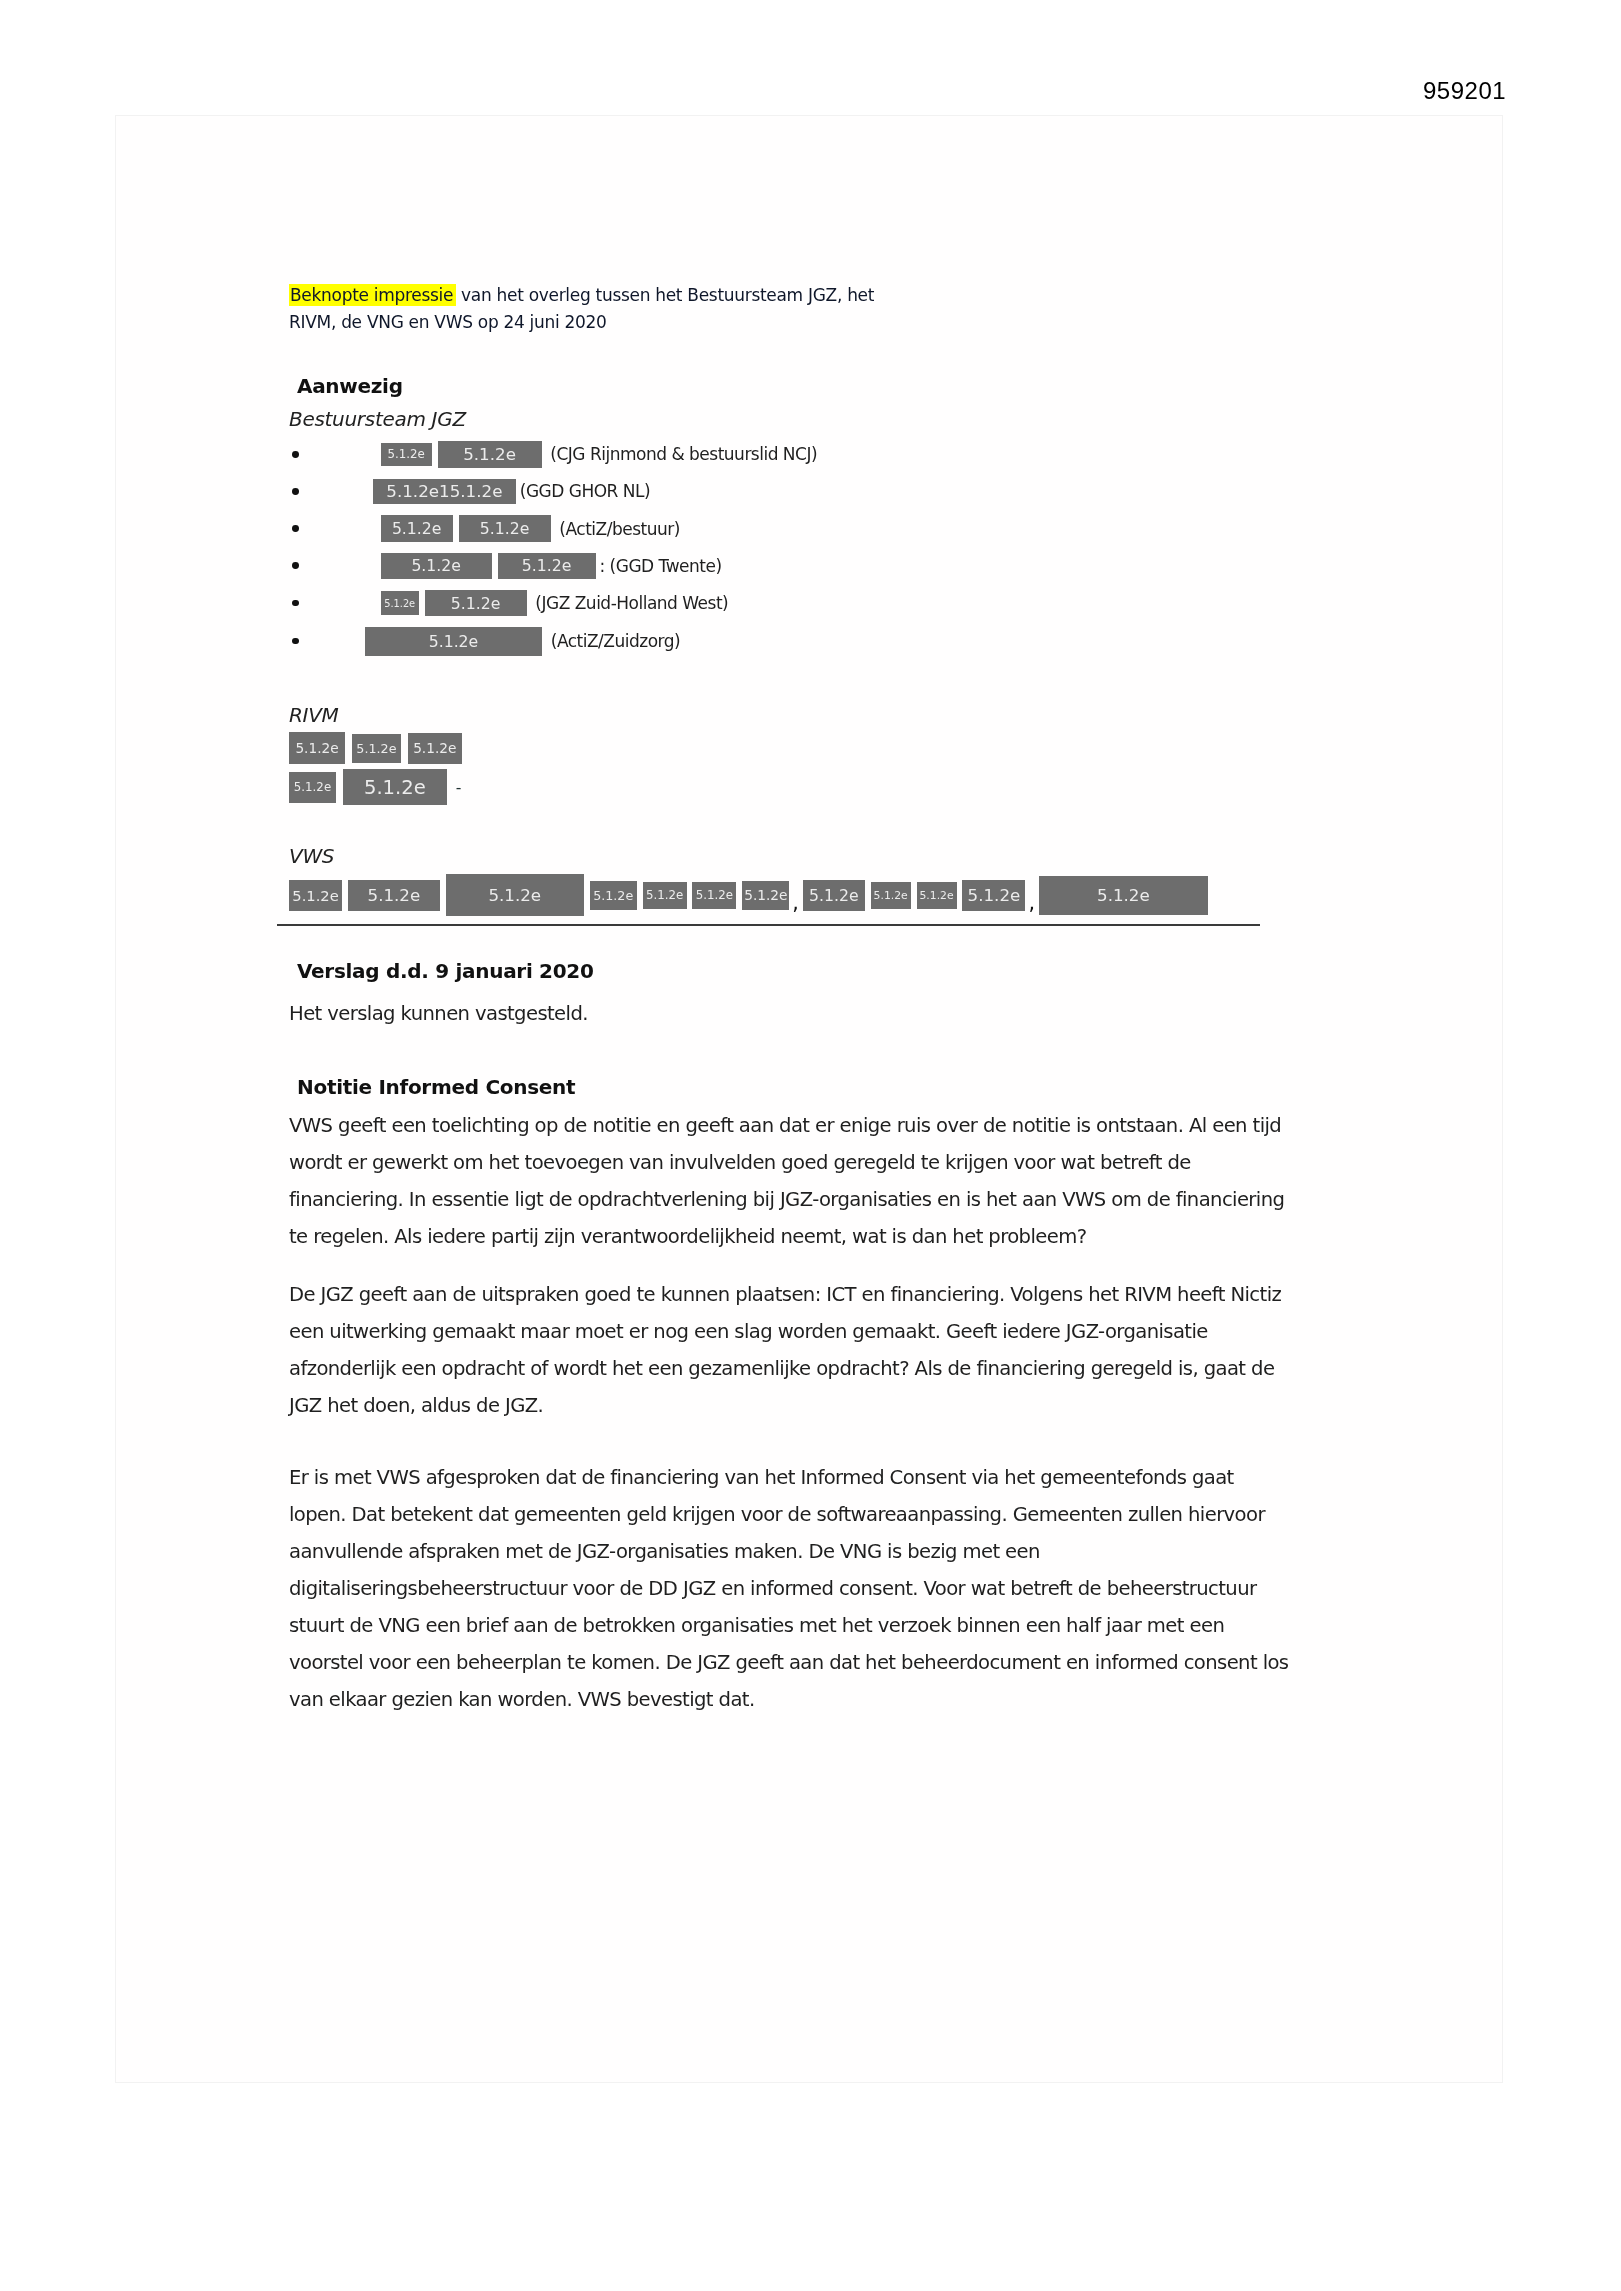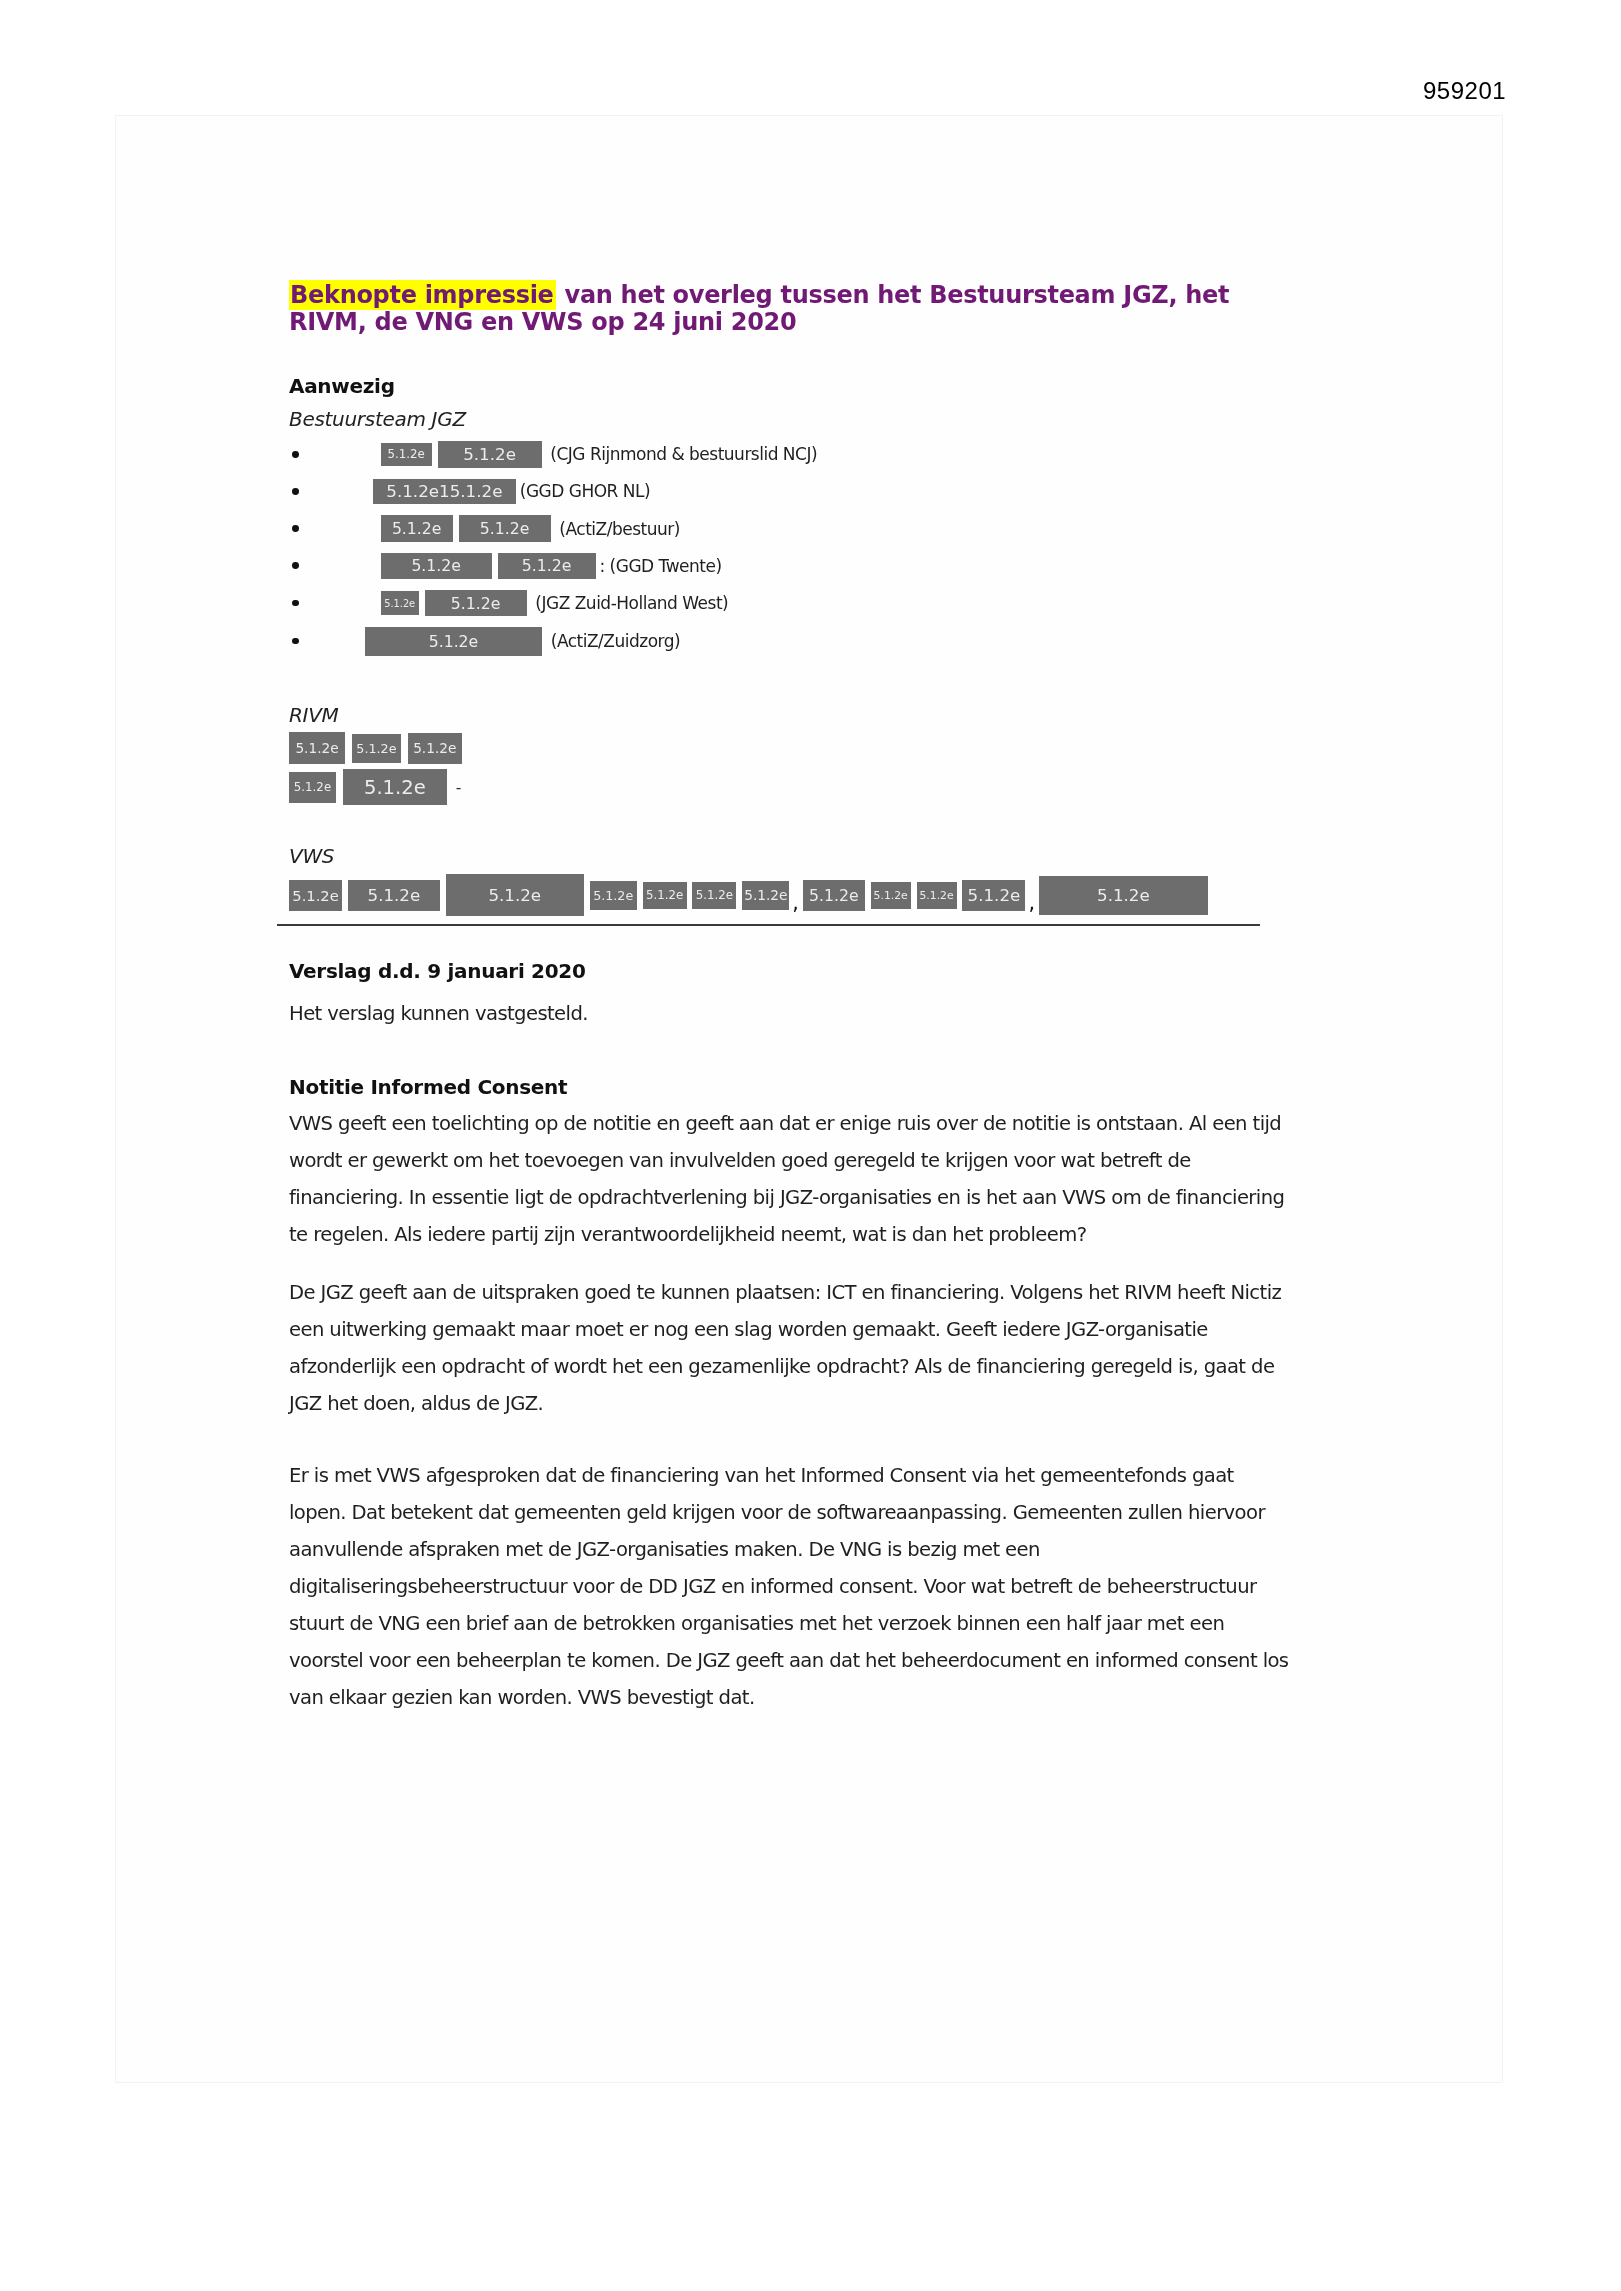--- a/index.html
+++ b/index.html
@@ -18,24 +18,24 @@
   }
   .page-number {
     position:absolute; top:77px; left:1423px;
     font-family:"Liberation Sans", sans-serif;
     font-size:24px; color:#000; letter-spacing:0.5px;
   }
   .content {
     position:absolute; left:289px; top:282px; width:1010px;
   }
   .title-line {
-    font-size:24px; font-weight:bold; line-height:26.5px; letter-spacing:-0.3px; color:#701a75;
+    font-size:17px; font-weight:normal; line-height:26.5px; letter-spacing:-0.3px; color:#0f172a;
   }
   .hl { background:#ffff00; padding:1px 2.9px 1px 1px; }
-  .h-bold { font-size:20px; font-weight:bold; color:#111; margin:0; letter-spacing:-0.3px; }
+  .h-bold { font-size:20px; font-weight:bold; color:#111; margin:8px; letter-spacing:-0.3px; }
   .italic-label { font-size:20px; font-style:italic; color:#222; letter-spacing:-0.3px; }
   .body-text {
     font-size:19.6px; line-height:37px; letter-spacing:-0.6px; color:#1f1f1f; margin:0;
     width:1000px;
   }
   .mt-aanwezig { margin-top:39px; }
   .mt-team { margin-top:8.8px; }
   .bullets { margin-top:9.8px; }
   .bullet-row { display:flex; align-items:center; gap:5.9px; margin-bottom:9.8px; min-height:27.4px; }
   .dot { width:6.9px; height:6.9px; border-radius:50%; background:#111; margin:0 76px 0 2.9px; flex:0 0 auto; }

